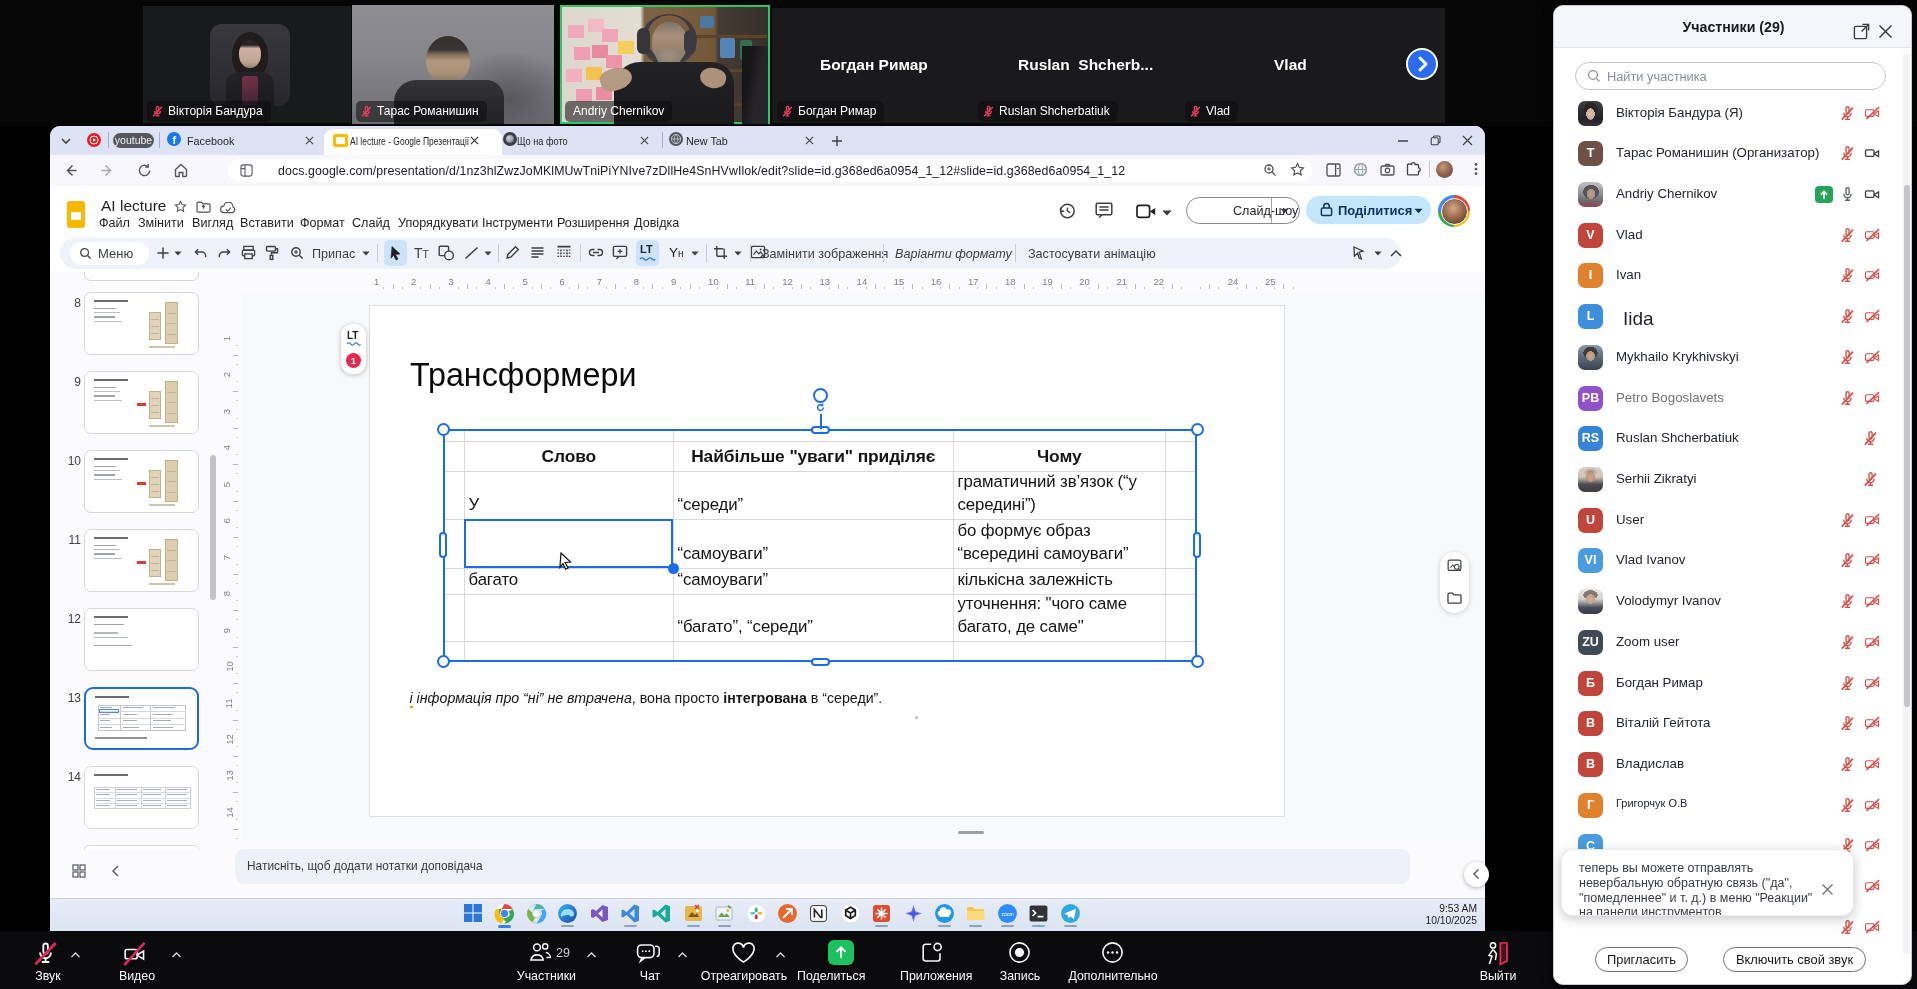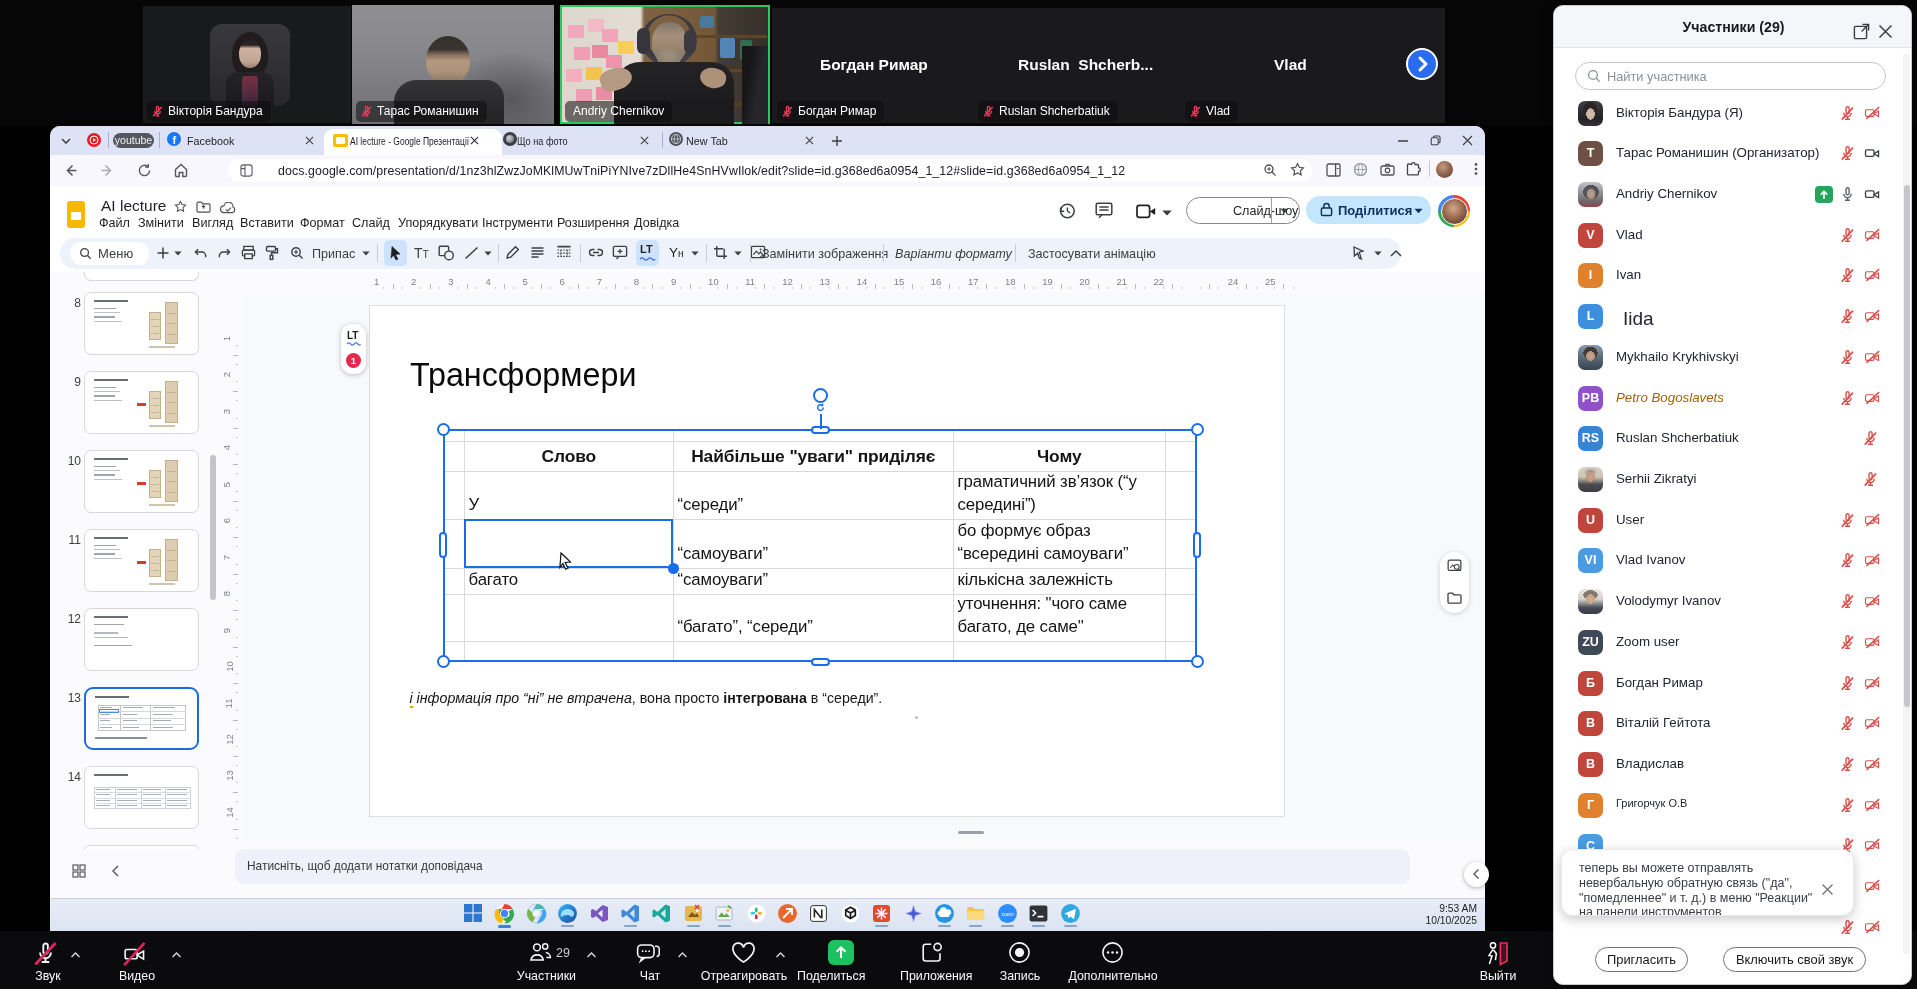--- a/index.html
+++ b/index.html
@@ -1143,21 +1143,21 @@
       <path d="M4.5 7.4a3.5 3.6 0 0 0 7 0" fill="none" stroke="#d8504a" stroke-width="1.3"></path>
       <path d="M8 11v2.2M5.6 13.4h4.8" stroke="#d8504a" stroke-width="1.3" fill="none"></path>
       <path d="M2.6 13.8L13.2 2.4" stroke="#d8504a" stroke-width="1.6"></path>
     </svg>
 <svg class="ab" style="left:310px;top:342.82px" width="17" height="16" viewBox="0 0 18 16">
       <rect x="1.6" y="4.6" width="9" height="7" rx="1.4" fill="none" stroke="#d8504a" stroke-width="1.2"></rect>
       <path d="M10.8 8.6l4.6-2.8v6l-4.6-2.8z" fill="none" stroke="#d8504a" stroke-width="1.2"></path>
       <path d="M2.6 14.2L16 1.8" stroke="#d8504a" stroke-width="1.6"></path>
     </svg>
 <div class="ab" style="left:24px;top:379.5px;width:25px;height:25px;border-radius:7px;background:#9152c9;color:#fff;font-size:12.5px;font-weight:bold;text-align:center;line-height:25px;">PB</div>
-<div class="ab" style="left:62px;top:383.5px;font-size:13.3px;color:#a16207;white-space:nowrap;font-style:italic;">Petro Bogoslavets</div>
+<div class="ab" style="left:62px;top:383.5px;font-size:13.3px;color:#737373;white-space:nowrap;">Petro Bogoslavets</div>
 <svg class="ab" style="left:285px;top:383.53999999999996px" width="17" height="17" viewBox="0 0 16 16">
       <rect x="6.6" y="1.6" width="2.9" height="6.6" rx="1.45" fill="none" stroke="#d8504a" stroke-width="1.3"></rect>
       <path d="M4.5 7.4a3.5 3.6 0 0 0 7 0" fill="none" stroke="#d8504a" stroke-width="1.3"></path>
       <path d="M8 11v2.2M5.6 13.4h4.8" stroke="#d8504a" stroke-width="1.3" fill="none"></path>
       <path d="M2.6 13.8L13.2 2.4" stroke="#d8504a" stroke-width="1.6"></path>
     </svg>
 <svg class="ab" style="left:310px;top:383.53999999999996px" width="17" height="16" viewBox="0 0 18 16">
       <rect x="1.6" y="4.6" width="9" height="7" rx="1.4" fill="none" stroke="#d8504a" stroke-width="1.2"></rect>
       <path d="M10.8 8.6l4.6-2.8v6l-4.6-2.8z" fill="none" stroke="#d8504a" stroke-width="1.2"></path>
       <path d="M2.6 14.2L16 1.8" stroke="#d8504a" stroke-width="1.6"></path>

